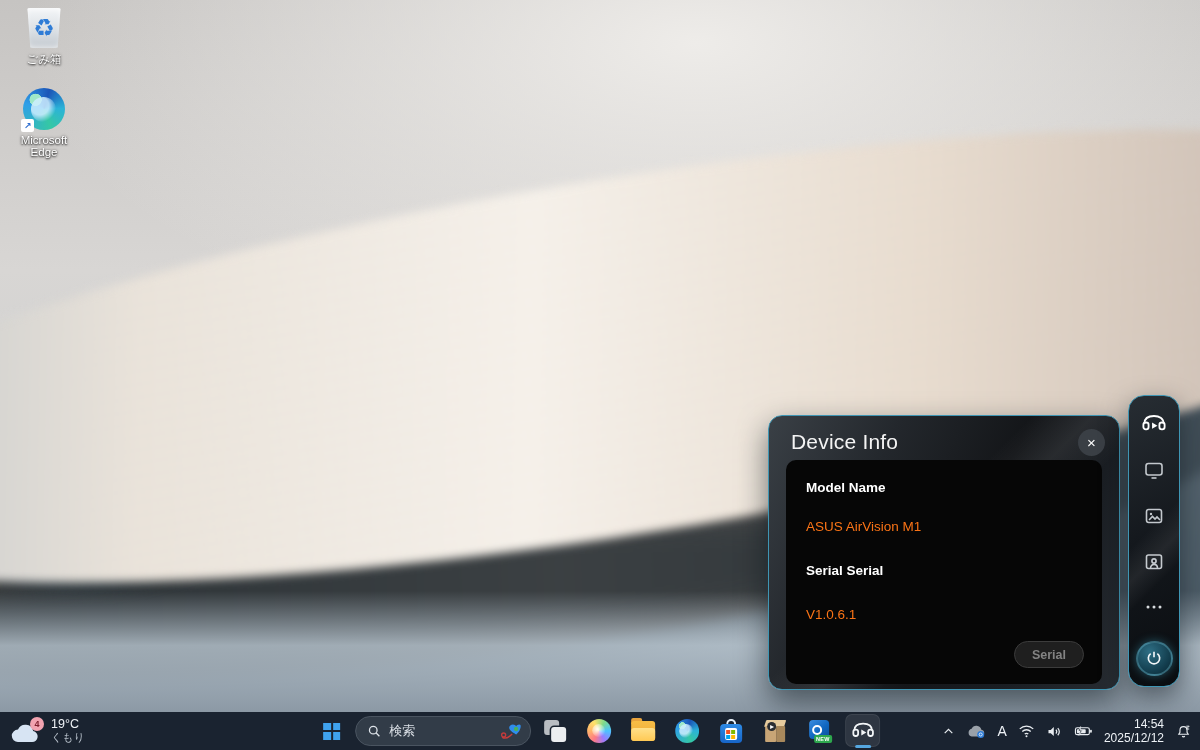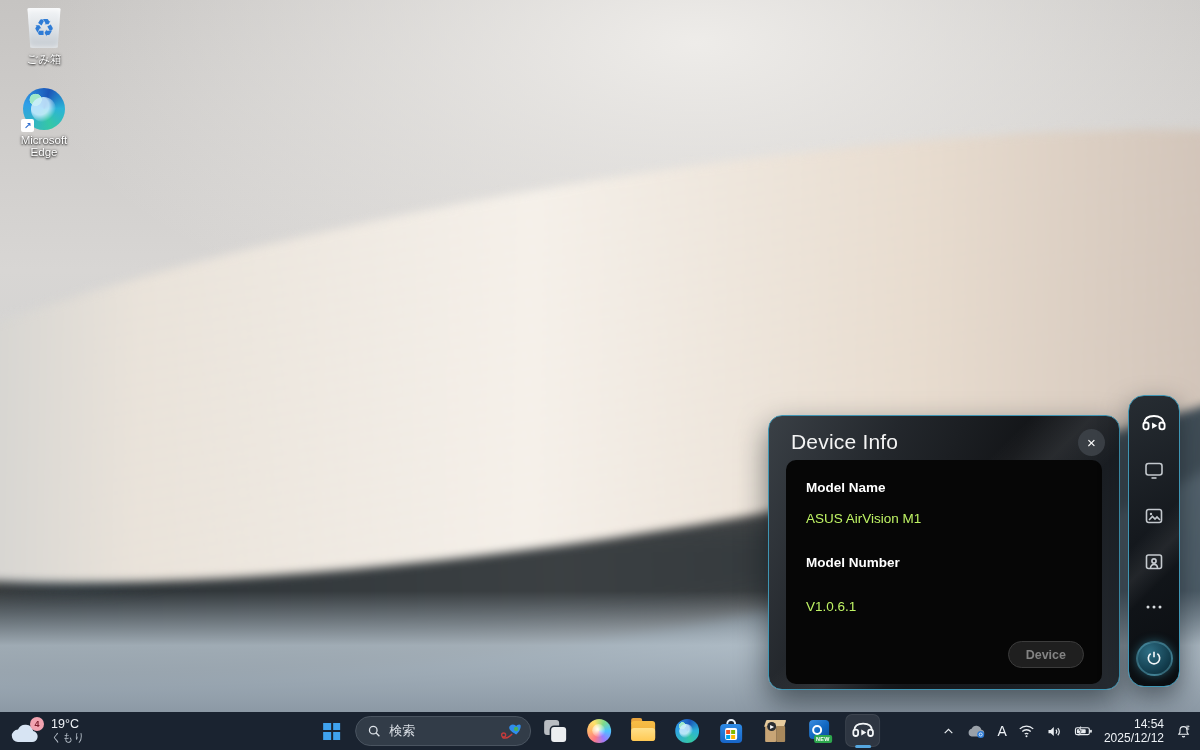--- a/index.html
+++ b/index.html
@@ -58,21 +58,21 @@
   .device-panel::before { content:""; position:absolute; inset:0;
     background:linear-gradient(135deg, rgba(255,255,255,0) 42%, rgba(255,255,255,.08) 52%, rgba(255,255,255,0) 62%); pointer-events:none; }
   .dp-header { position:absolute; left:0; top:0; right:0; height:44px; display:flex; align-items:center; padding:8px 14px 0 22px; }
   .dp-title { font-size:21px; color:#f4f4f4; letter-spacing:.2px; }
   .dp-close { margin-left:auto; width:27px; height:27px; border-radius:50%; background:#3a3f45; color:#fff;
     display:flex; align-items:center; justify-content:center; font-size:15px; cursor:pointer; }
   .dp-inner { position:absolute; left:17px; right:17px; top:44px; height:224px; background:#060606; border-radius:10px; padding:20px; }
   .dp-field { margin-bottom:29px; }
   .dp-field:last-child { margin-bottom:0; }
   .dp-label { font-size:13.5px; font-weight:bold; color:#ffffff; }
-  .dp-value { font-size:13.5px; color:#bef264; margin-top:16px; }
+  .dp-value { font-size:13.5px; color:#f97316; margin-top:24px; }
   .dp-update { position:absolute; right:18px; bottom:16px; height:27px; padding:0 17px; border-radius:14px;
     background:#1f1f1f; border:1px solid #3c3c3c; color:#838383; font-size:12.5px; font-weight:bold;
     display:flex; align-items:center; cursor:default; }
 
   
   .side-dock { position:absolute; left:1128px; top:395px; width:52px; height:292px; border-radius:16px;
     border:1px solid #3f96b4; z-index:5; display:flex; flex-direction:column; align-items:center;
     padding:15px 0 10px; background:linear-gradient(155deg,#272d33 0%,#14181d 48%,#0a0d10 100%);
     box-shadow:0 10px 26px rgba(8,16,22,.5); }
   .side-dock::before { content:""; position:absolute; inset:0; border-radius:inherit;
@@ -182,26 +182,26 @@
     <div class="dp-close">
       <span>×</span>
     </div>
   </div>
   <div class="dp-inner">
     <div class="dp-field">
       <div class="dp-label">Model Name</div>
       <div class="dp-value">ASUS AirVision M1</div>
     </div>
     <div class="dp-field">
-      <div class="dp-label">Model Number</div>
+      <div class="dp-label">Serial Serial</div>
     </div>
     <div class="dp-field">
       <div class="dp-value">V1.0.6.1</div>
     </div>
-    <div class="dp-update">Device</div>
+    <div class="dp-update">Serial</div>
   </div>
 </div>
 
 <div class="side-dock">
   <div class="dock-item">
     <svg width="26" height="26" viewBox="0 0 24 24" fill="none" stroke="#ffffff" stroke-width="1.7">
       <path d="M3.2 11.5 C3.2 6.6 7.2 4.6 12 4.6 C16.8 4.6 20.8 6.6 20.8 11.5"></path>
       <rect x="2.2" y="10.6" width="4.8" height="6.4" rx="2.2"></rect>
       <rect x="17" y="10.6" width="4.8" height="6.4" rx="2.2"></rect>
       <path d="M10.2 10.6 L15.2 13.5 L10.2 16.4 Z" fill="#ffffff" stroke="none"></path>

